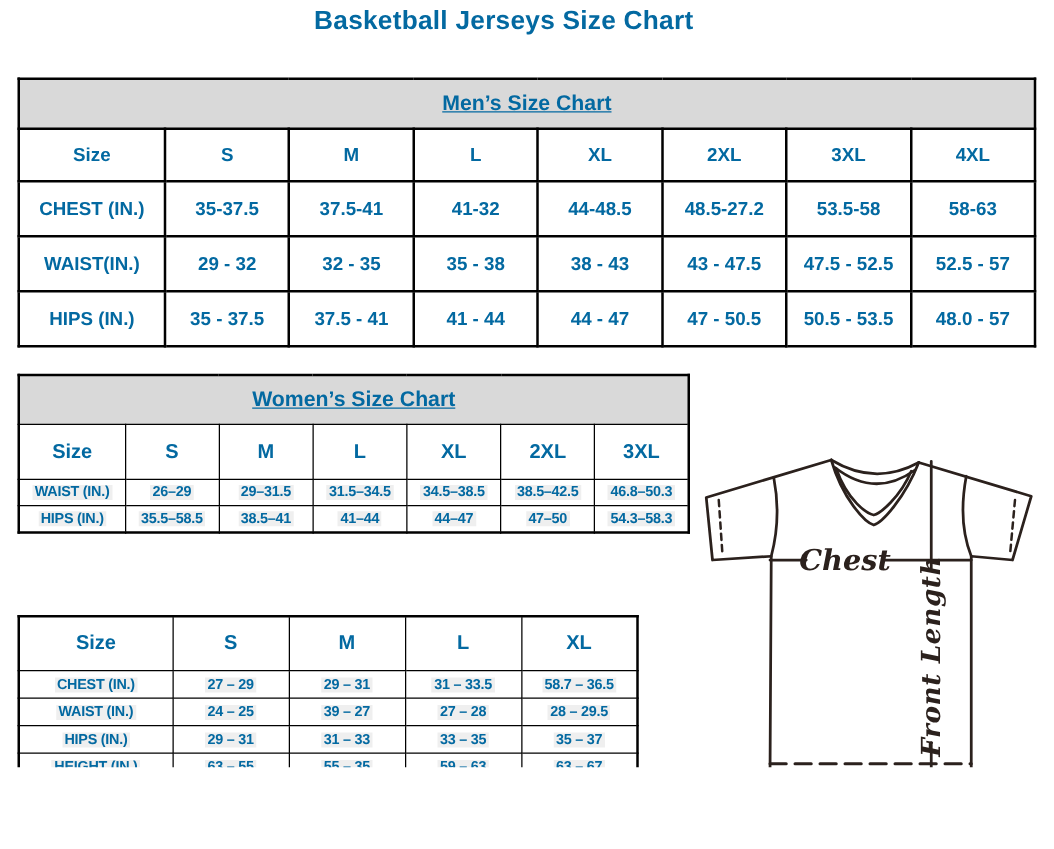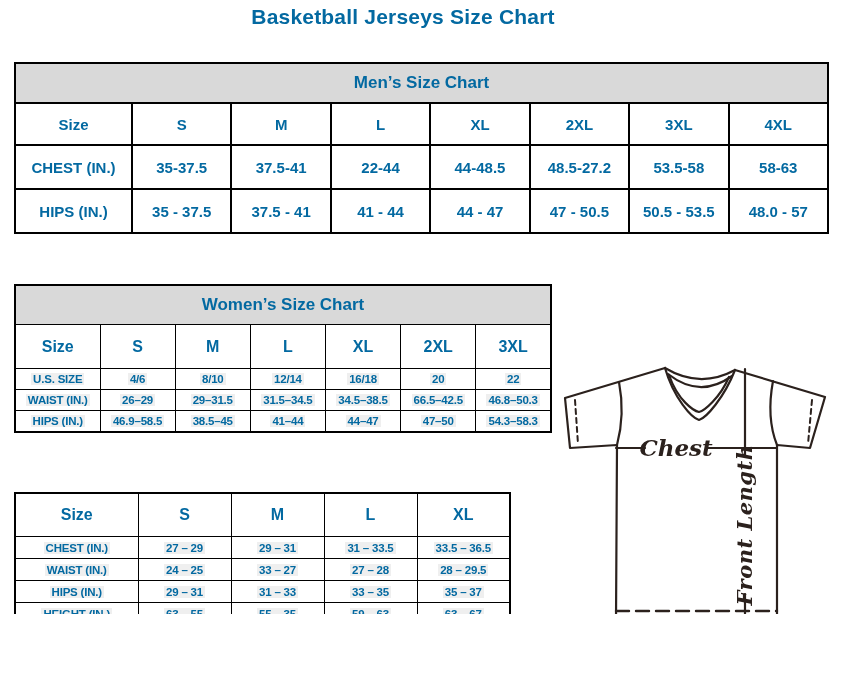--- a/index.html
+++ b/index.html
@@ -5,21 +5,21 @@
   html,body{margin:0;padding:0;background:#fff;}
   .canvas{position:relative;width:843px;height:614px;background:var(--page-bg,#fff);
           overflow:hidden;font-family:"Liberation Sans",sans-serif;color:#0369a1;padding-left:20px;}
   .title{position:absolute;left:0;top:5px;width:806px;margin:0;text-align:center;
          font-size:21px;font-weight:bold;letter-spacing:.2px;}
   .tbl{position:absolute;border-collapse:collapse;table-layout:fixed;background:#fff;
        border:2px solid var(--table-border,#000);}
   .tbl td,.tbl th{border:1px solid var(--table-border,#000);text-align:center;vertical-align:middle;
        padding:0;font-weight:bold;white-space:nowrap;overflow:hidden;}
   .mens td,.mens th{border-width:2px;}
-  .band th{background:var(--table-header-bg,#d9d9d9);font-size:17px;height:38px;}
+  .band th{background:var(--table-header-bg,#d9d9d9);font-size:17px;height:38px;text-decoration:underline;}
   .mens .hdr td{height:40px;font-size:15px;}
   .mens .data td{height:42px;font-size:15px;}
   .womens .hdr td{height:43px;font-size:16px;}
   .youth .hdr td{height:42px;font-size:16px;}
   .sm td{height:20px;font-size:11.5px;letter-spacing:-.2px;}
   .youth .sm td{height:21px;}
   .hl{background:var(--highlight,#efefef);padding:0 2px;}
   .jersey{position:absolute;left:553px;top:352px;width:292px;height:327px;}
   .jersey .lines{fill:none;stroke:var(--jersey-outline,#2b211d);stroke-width:2.2;
                  stroke-linecap:round;stroke-linejoin:round;}
@@ -51,79 +51,80 @@
       <td>L</td>
       <td>XL</td>
       <td>2XL</td>
       <td>3XL</td>
       <td>4XL</td>
     </tr>
     <tr class="data">
       <td>CHEST (IN.)</td>
       <td>35-37.5</td>
       <td>37.5-41</td>
-      <td>22-44</td>
+      <td>41-32</td>
       <td>44-48.5</td>
       <td>48.5-27.2</td>
       <td>53.5-58</td>
       <td>58-63</td>
+    </tr>
+    <tr class="data">
+      <td>WAIST(IN.)</td>
+      <td>29 - 32</td>
+      <td>32 - 35</td>
+      <td>35 - 38</td>
+      <td>38 - 43</td>
+      <td>43 - 47.5</td>
+      <td>47.5 - 52.5</td>
+      <td>52.5 - 57</td>
     </tr>
     <tr class="data">
       <td>HIPS (IN.)</td>
       <td>35 - 37.5</td>
       <td>37.5 - 41</td>
       <td>41 - 44</td>
       <td>44 - 47</td>
       <td>47 - 50.5</td>
       <td>50.5 - 53.5</td>
       <td>48.0 - 57</td>
     </tr>
   </tbody>
     </table>
 
-  <table class="tbl womens" style="left:14px;top:284px;width:538px;">
+  <table class="tbl womens" style="left:14px;top:299px;width:538px;">
     <colgroup>
         <col style="width:85px">
         <col span="6">
       </colgroup>
     <tbody>
         <tr class="band">
       <th colspan="7">Women’s Size Chart</th>
     </tr>
     <tr class="hdr">
       <td>Size</td>
       <td>S</td>
       <td>M</td>
       <td>L</td>
       <td>XL</td>
       <td>2XL</td>
       <td>3XL</td>
     </tr>
     <tr class="sm">
-      <td><span class="hl">U.S. SIZE</span></td>
-      <td><span class="hl">4/6</span></td>
-      <td><span class="hl">8/10</span></td>
-      <td><span class="hl">12/14</span></td>
-      <td><span class="hl">16/18</span></td>
-      <td><span class="hl">20</span></td>
-      <td><span class="hl">22</span></td>
-    </tr>
-    <tr class="sm">
       <td><span class="hl">WAIST (IN.)</span></td>
       <td><span class="hl">26–29</span></td>
       <td><span class="hl">29–31.5</span></td>
       <td><span class="hl">31.5–34.5</span></td>
       <td><span class="hl">34.5–38.5</span></td>
-      <td><span class="hl">66.5–42.5</span></td>
+      <td><span class="hl">38.5–42.5</span></td>
       <td><span class="hl">46.8–50.3</span></td>
     </tr>
     <tr class="sm">
       <td><span class="hl">HIPS (IN.)</span></td>
-      <td><span class="hl">46.9–58.5</span></td>
-      <td><span class="hl">38.5–45</span></td>
+      <td><span class="hl">35.5–58.5</span></td>
+      <td><span class="hl">38.5–41</span></td>
       <td><span class="hl">41–44</span></td>
       <td><span class="hl">44–47</span></td>
       <td><span class="hl">47–50</span></td>
       <td><span class="hl">54.3–58.3</span></td>
     </tr>
   </tbody>
     </table>
 
   <table class="tbl youth" style="left:14px;top:492px;width:497px;">
     <colgroup>
@@ -136,26 +137,26 @@
       <td>S</td>
       <td>M</td>
       <td>L</td>
       <td>XL</td>
     </tr>
     <tr class="sm">
       <td><span class="hl">CHEST (IN.)</span></td>
       <td><span class="hl">27 – 29</span></td>
       <td><span class="hl">29 – 31</span></td>
       <td><span class="hl">31 – 33.5</span></td>
-      <td><span class="hl">33.5 – 36.5</span></td>
+      <td><span class="hl">58.7 – 36.5</span></td>
     </tr>
     <tr class="sm">
       <td><span class="hl">WAIST (IN.)</span></td>
       <td><span class="hl">24 – 25</span></td>
-      <td><span class="hl">33 – 27</span></td>
+      <td><span class="hl">39 – 27</span></td>
       <td><span class="hl">27 – 28</span></td>
       <td><span class="hl">28 – 29.5</span></td>
     </tr>
     <tr class="sm">
       <td><span class="hl">HIPS (IN.)</span></td>
       <td><span class="hl">29 – 31</span></td>
       <td><span class="hl">31 – 33</span></td>
       <td><span class="hl">33 – 35</span></td>
       <td><span class="hl">35 – 37</span></td>
     </tr>

